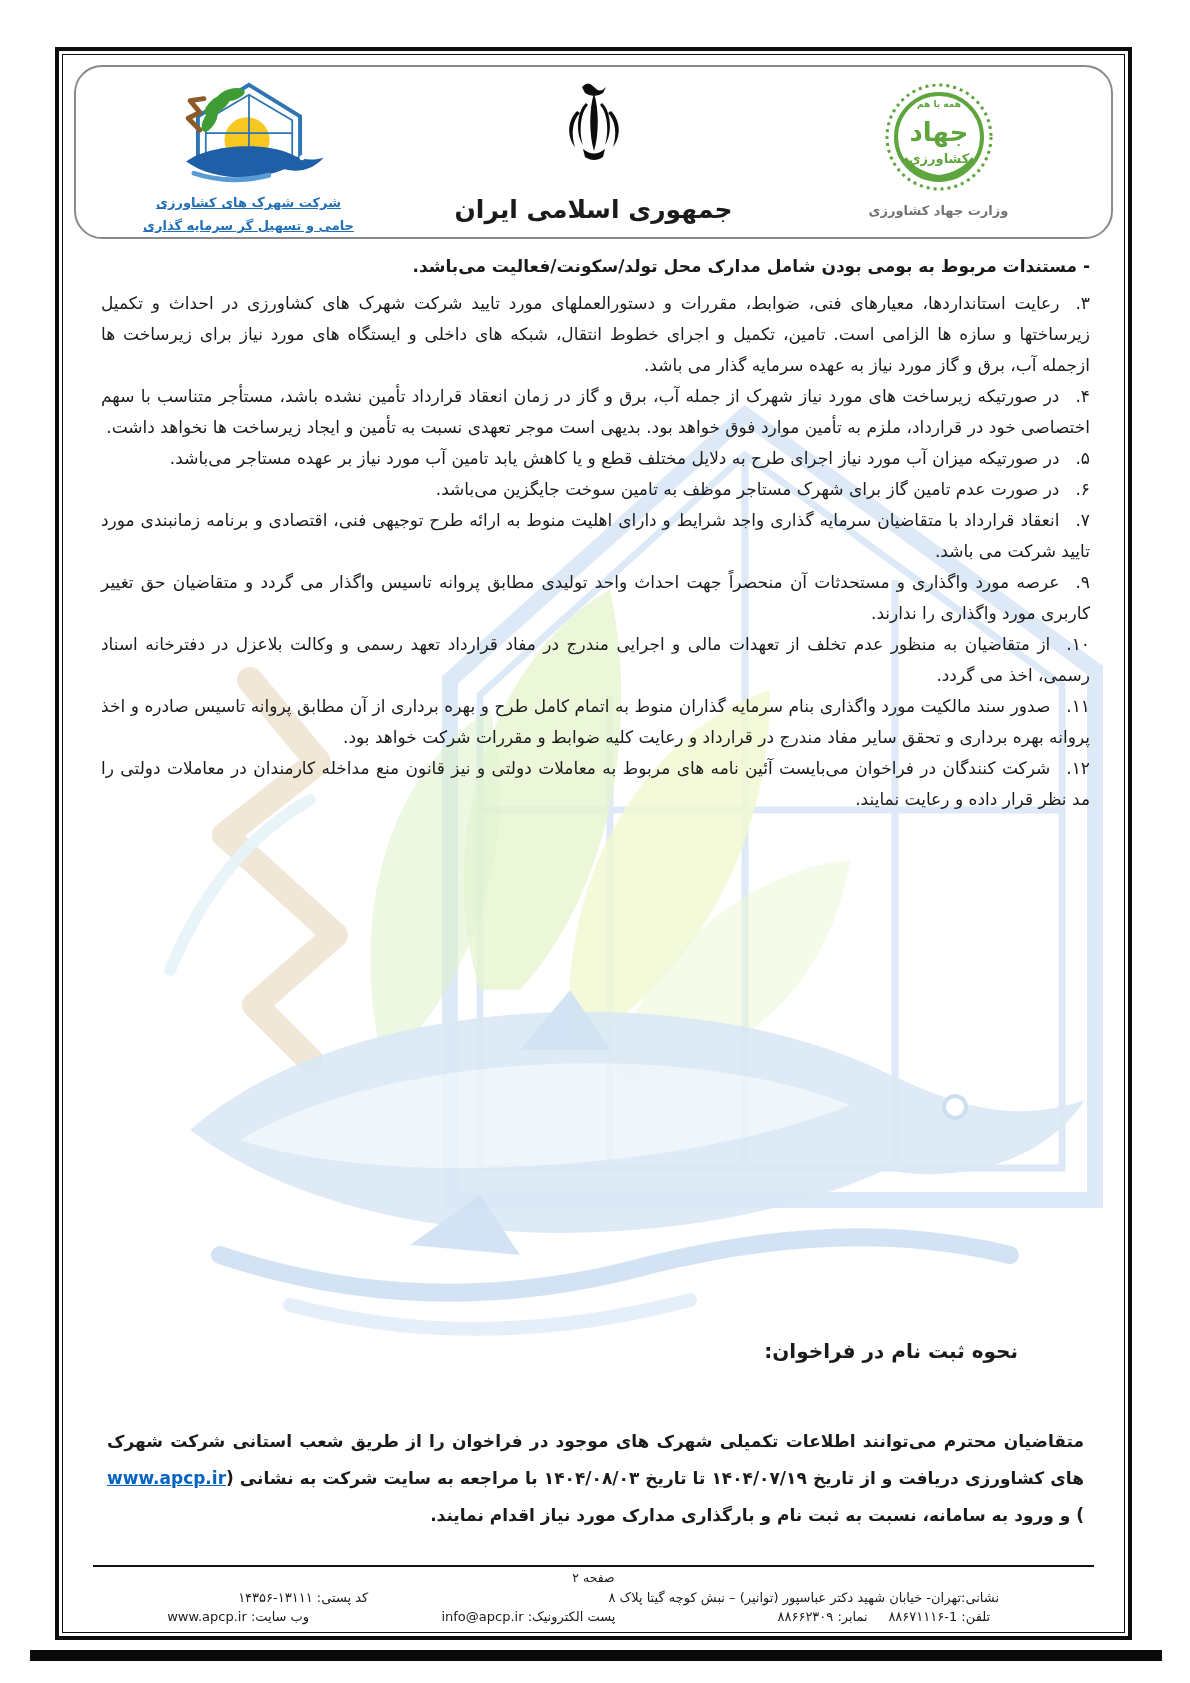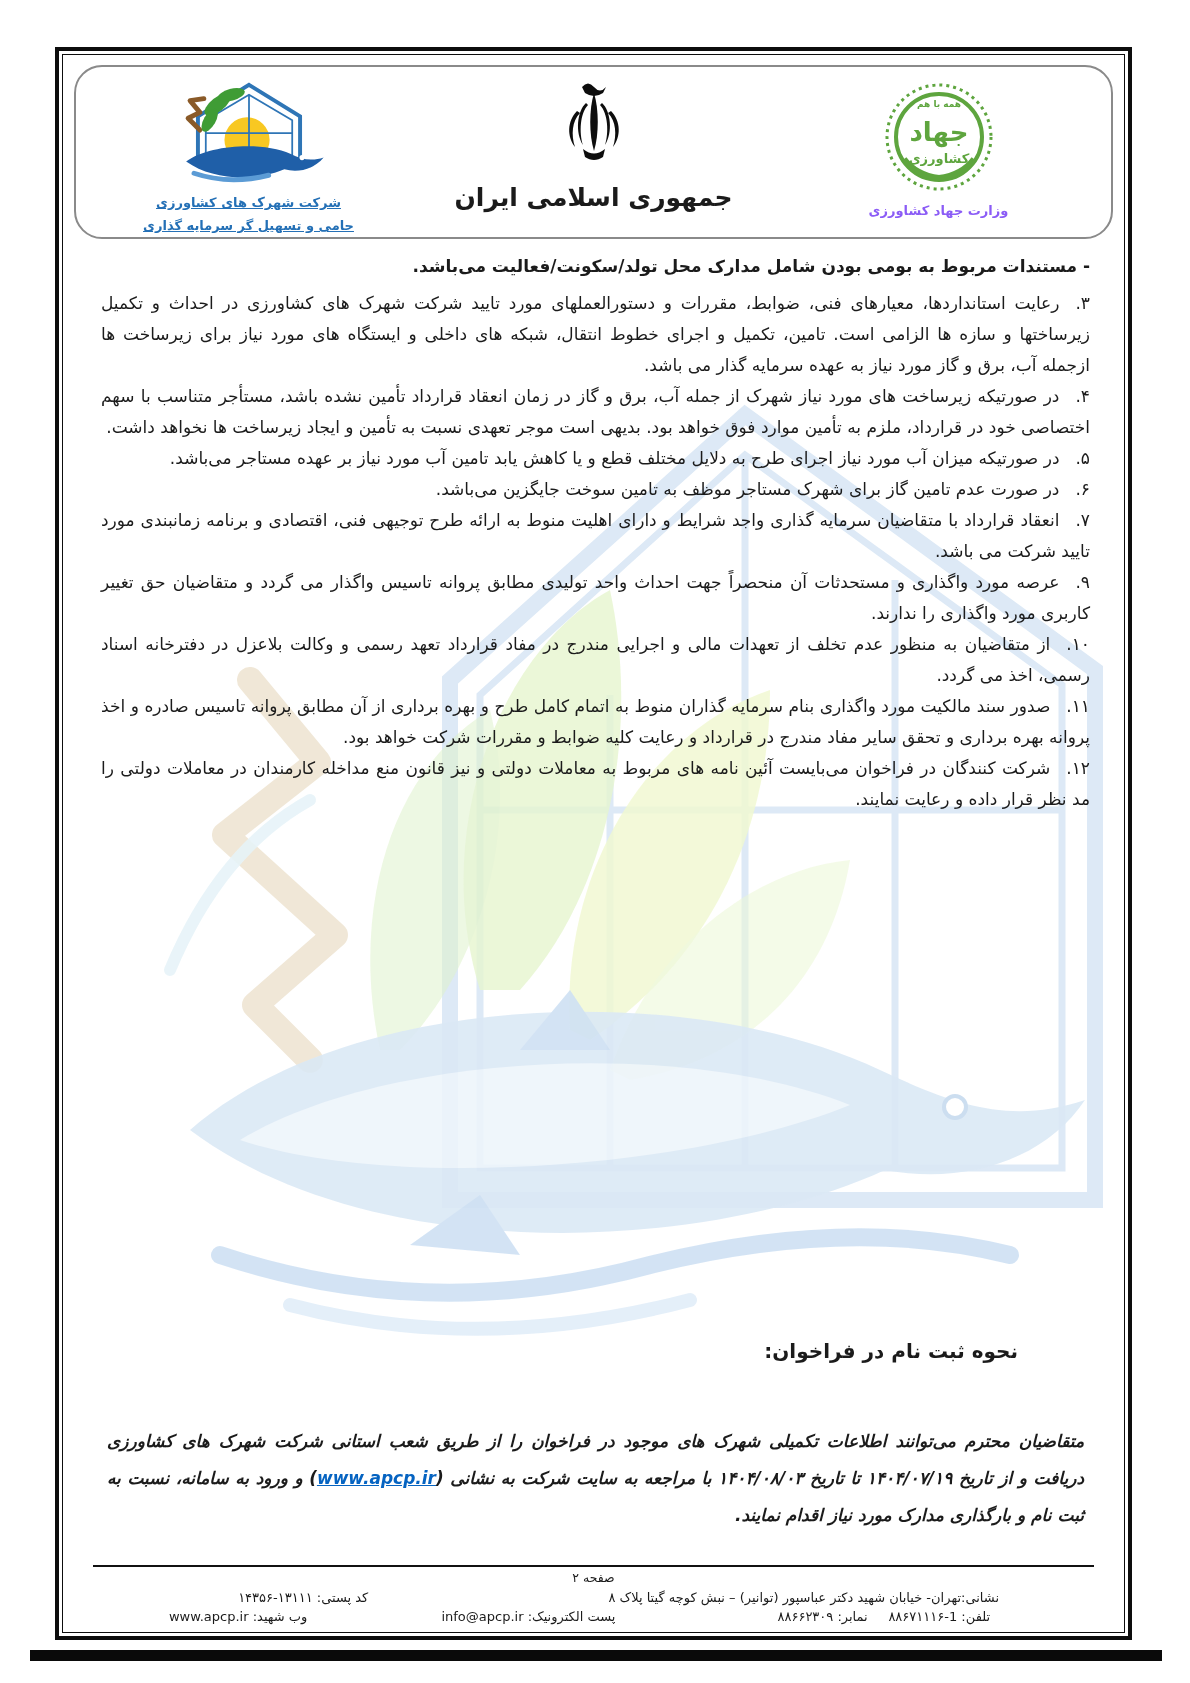--- a/index.html
+++ b/index.html
@@ -7,34 +7,34 @@
         font-family:"DejaVu Sans",sans-serif;color:#1b1b1b;}
   .frame{position:absolute;left:55px;top:47px;width:1069px;height:1585px;border:4px solid #0d0d0d;}
   .frame-inner{position:absolute;inset:3px;border:1px solid #0d0d0d;}
   .bottom-bar{position:absolute;left:30px;top:1650px;width:1132px;height:11px;background:#0a0a0a;}
 
   
   .header-box{position:absolute;left:11px;right:11px;top:10px;height:170px;
               border:2px solid #8a8a8a;border-radius:28px;display:flex;background:#fff;}
   .hdr-col{flex:1;display:flex;flex-direction:column;align-items:center;justify-content:flex-start;padding-top:12px;}
   .company-captions{color:#2470b6;font-weight:bold;font-size:13px;text-align:center;line-height:23px;margin-top:2px;text-decoration:underline;}
-  .iran-title{font-weight:bold;font-size:25px;margin-top:8px;letter-spacing:1px;}
-  .jahad-caption{color:#8b5cf6;font-weight:bold;font-size:13px;margin-top:6px;}
+  .iran-title{font-weight:bold;font-size:25px;margin-top:20px;letter-spacing:1px;}
+  .jahad-caption{color:#737373;font-weight:bold;font-size:13px;margin-top:6px;}
 
   
   .watermark{position:absolute;left:50px;top:350px;width:1080px;height:1000px;z-index:0;pointer-events:none;}
 
   
   .content{position:absolute;left:38px;right:34px;top:196px;bottom:100px;z-index:1;direction:rtl;}
   .note{font-weight:bold;font-size:17px;line-height:31px;text-align:right;margin:0 0 6px 0;}
   .item{margin:0;font-size:17px;line-height:31px;text-align:justify;}
   .item .marker{display:inline-block;margin-left:16px;}
   .reg-heading{position:absolute;top:1088px;right:72px;margin:0;font-size:20px;font-weight:bold;}
   .reg-para{position:absolute;top:1172px;left:6px;right:6px;margin:0;font-size:17px;font-weight:bold;
-            line-height:37px;text-align:justify;font-style:italic;}
+            line-height:37px;text-align:justify;}
   .site-link{color:#0563c1;text-decoration:underline;font-weight:bold;}
 
   
   .footer{position:absolute;left:30px;right:30px;bottom:4px;z-index:1;direction:rtl;font-size:13px;}
   .footer-rule{border-top:2px solid #111;margin-bottom:1px;}
   .page-num{text-align:center;font-size:12.5px;padding:2px 0 3px 0;}
   .f-row1{display:grid;grid-template-columns:58% 42%;align-items:center;padding:2px 0;}
   .f-row2{display:grid;grid-template-columns:42% 29% 29%;align-items:center;padding:2px 0 4px 0;}
   .f-cell{text-align:center;white-space:nowrap;}
   .ltr{direction:ltr;unicode-bidi:isolate;display:inline-block;}
@@ -165,21 +165,21 @@
             <span class="ltr">۸۸۶۷۱۱۱۶-1</span>
             &nbsp;&nbsp;&nbsp;
             <span>نمابر:</span>
             <span class="ltr">۸۸۶۶۲۳۰۹</span>
           </div>
           <div class="f-cell">
             <span>پست الکترونیک:</span>
             <span class="ltr">info@apcp.ir</span>
           </div>
           <div class="f-cell">
-            <span>وب شهید:</span>
+            <span>وب سایت:</span>
             <span class="ltr">www.apcp.ir</span>
           </div>
         </div>
       </div>
 
     </div>
   </div>
 
   <div class="bottom-bar"></div>
 </div>

